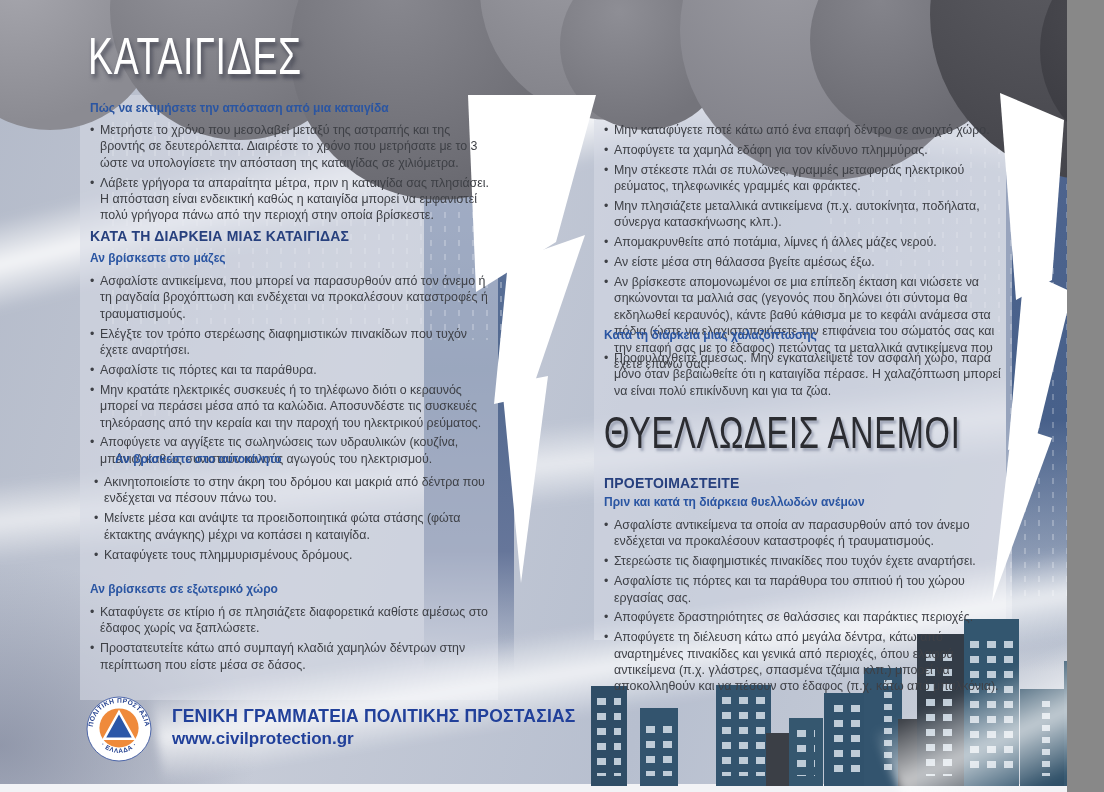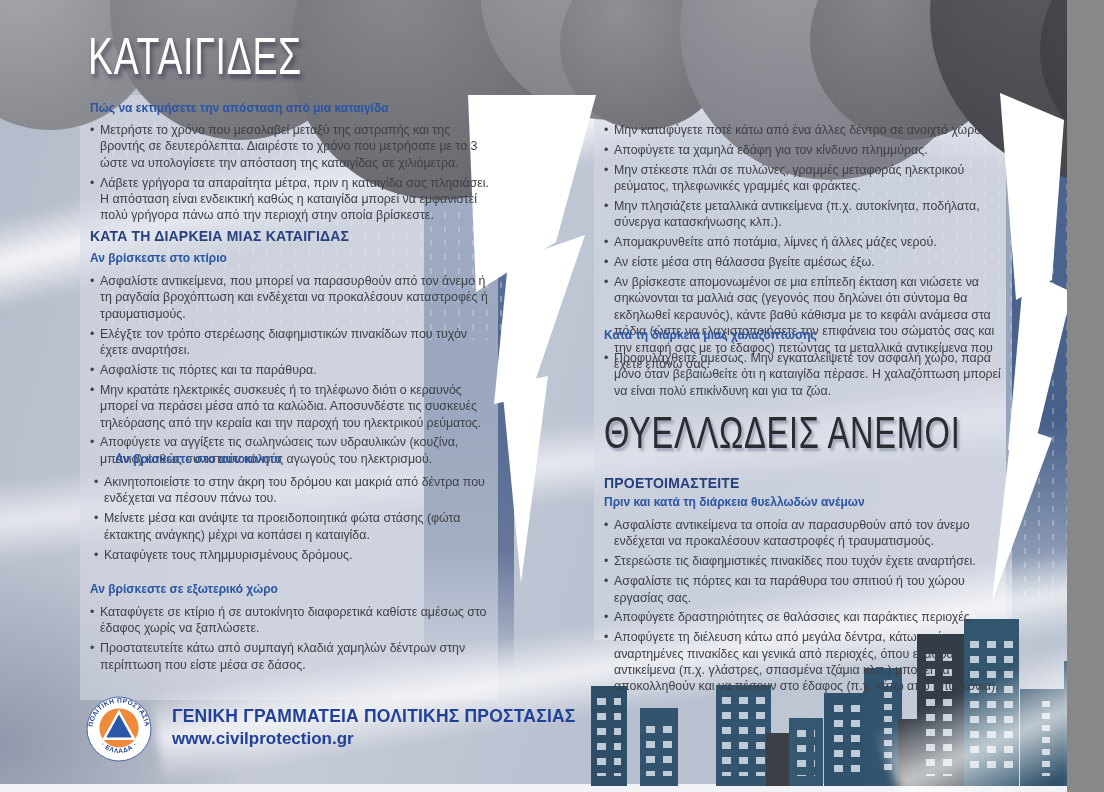--- a/index.html
+++ b/index.html
@@ -162,44 +162,44 @@
   <div class="big-title2" style="left:604px;top:408px;">ΘΥΕΛΛΩΔΕΙΣ ΑΝΕΜΟΙ</div>
 
   <div class="h-blue" style="left:90px;top:101px;">Πώς να εκτιμήσετε την απόσταση από μια καταιγίδα</div>
   <ul class="blist" style="left:90px;top:122px;">
       <li>Μετρήστε το χρόνο που μεσολαβεί μεταξύ της αστραπής και της βροντής σε δευτερόλεπτα. Διαιρέστε το χρόνο που μετρήσατε με το 3 ώστε να υπολογίσετε την απόσταση της καταιγίδας σε χιλιόμετρα.</li>
       <li>Λάβετε γρήγορα τα απαραίτητα μέτρα, πριν η καταιγίδα σας πλησιάσει. Η απόσταση είναι ενδεικτική καθώς η καταιγίδα μπορεί να εμφανιστεί πολύ γρήγορα πάνω από την περιοχή στην οποία βρίσκεστε.</li>
     </ul>
 
   <div class="h-navy" style="left:90px;top:228px;">ΚΑΤΑ ΤΗ ΔΙΑΡΚΕΙΑ ΜΙΑΣ ΚΑΤΑΙΓΙΔΑΣ</div>
 
-  <div class="h-blue" style="left:90px;top:251px;">Αν βρίσκεστε στο κτίριο</div>
+  <div class="h-blue" style="left:90px;top:251px;">Αν βρίσκεστε στο μάζες</div>
   <ul class="blist" style="left:90px;top:273px;">
       <li>Ασφαλίστε αντικείμενα, που μπορεί να παρασυρθούν από τον άνεμο ή τη ραγδαία βροχόπτωση και ενδέχεται να προκαλέσουν καταστροφές ή τραυματισμούς.</li>
       <li>Ελέγξτε τον τρόπο στερέωσης διαφημιστικών πινακίδων που τυχόν έχετε αναρτήσει.</li>
       <li>Ασφαλίστε τις πόρτες και τα παράθυρα.</li>
       <li>Μην κρατάτε ηλεκτρικές συσκευές ή το τηλέφωνο διότι ο κεραυνός μπορεί να περάσει μέσα από τα καλώδια. Αποσυνδέστε τις συσκευές τηλεόρασης από την κεραία και την παροχή του ηλεκτρικού ρεύματος.</li>
       <li>Αποφύγετε να αγγίξετε τις σωληνώσεις των υδραυλικών (κουζίνα, μπάνιο) καθώς συνιστούν καλούς αγωγούς του ηλεκτρισμού.</li>
     </ul>
 
   <div class="h-blue" style="left:90px;top:452px;margin-left:25px;">Αν βρίσκεστε στο αυτοκίνητο</div>
   <ul class="blist" style="left:94px;top:474px;">
       <li>Ακινητοποιείστε το στην άκρη του δρόμου και μακριά από δέντρα που ενδέχεται να πέσουν πάνω του.</li>
       <li>Μείνετε μέσα και ανάψτε τα προειδοποιητικά φώτα στάσης (φώτα έκτακτης ανάγκης) μέχρι να κοπάσει η καταιγίδα.</li>
       <li>Καταφύγετε τους πλημμυρισμένους δρόμους.</li>
     </ul>
 
   <div class="h-blue" style="left:90px;top:582px;">Αν βρίσκεστε σε εξωτερικό χώρο</div>
   <ul class="blist" style="left:90px;top:604px;">
-      <li>Καταφύγετε σε κτίριο ή σε αυτοκίνητο διαφορετικά καθίστε αμέσως στο έδαφος χωρίς να ξαπλώσετε.</li>
+      <li>Καταφύγετε σε κτίριο ή σε πλησιάζετε διαφορετικά καθίστε αμέσως στο έδαφος χωρίς να ξαπλώσετε.</li>
       <li>Προστατευτείτε κάτω από συμπαγή κλαδιά χαμηλών δέντρων στην περίπτωση που είστε μέσα σε δάσος.</li>
     </ul>
 
   <ul class="blist" style="left:604px;top:122px;">
-      <li>Μην καταφύγετε ποτέ κάτω από ένα άλλες δέντρο σε ανοιχτό χώρο.</li>
+      <li>Μην καταφύγετε ποτέ κάτω από ένα επαφή δέντρο σε ανοιχτό χώρο.</li>
       <li>Αποφύγετε τα χαμηλά εδάφη για τον κίνδυνο πλημμύρας.</li>
       <li>Μην στέκεστε πλάι σε πυλώνες, γραμμές μεταφοράς ηλεκτρικού ρεύματος, τηλεφωνικές γραμμές και φράκτες.</li>
       <li>Μην πλησιάζετε μεταλλικά αντικείμενα (π.χ. αυτοκίνητα, ποδήλατα, σύνεργα κατασκήνωσης κλπ.).</li>
       <li>Απομακρυνθείτε από ποτάμια, λίμνες ή άλλες μάζες νερού.</li>
       <li>Αν είστε μέσα στη θάλασσα βγείτε αμέσως έξω.</li>
       <li>Αν βρίσκεστε απομονωμένοι σε μια επίπεδη έκταση και νιώσετε να σηκώνονται τα μαλλιά σας (γεγονός που δηλώνει ότι σύντομα θα εκδηλωθεί κεραυνός), κάντε βαθύ κάθισμα με το κεφάλι ανάμεσα στα πόδια (ώστε να ελαχιστοποιήσετε την επιφάνεια του σώματός σας και την επαφή σας με το έδαφος) πετώντας τα μεταλλικά αντικείμενα που έχετε επάνω σας.</li>
     </ul>
 
   <div class="h-blue" style="left:604px;top:328px;">Κατά τη διάρκεια μιας χαλαζόπτωσης</div>
   <ul class="blist" style="left:604px;top:350px;">

